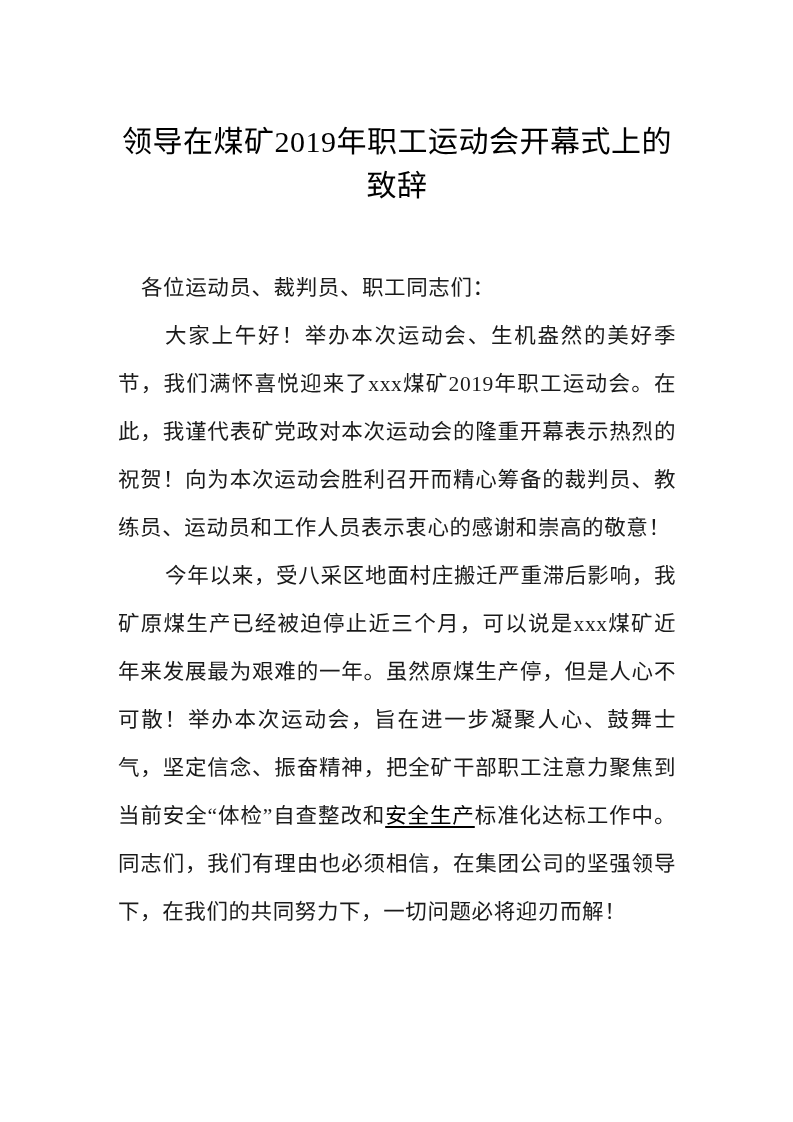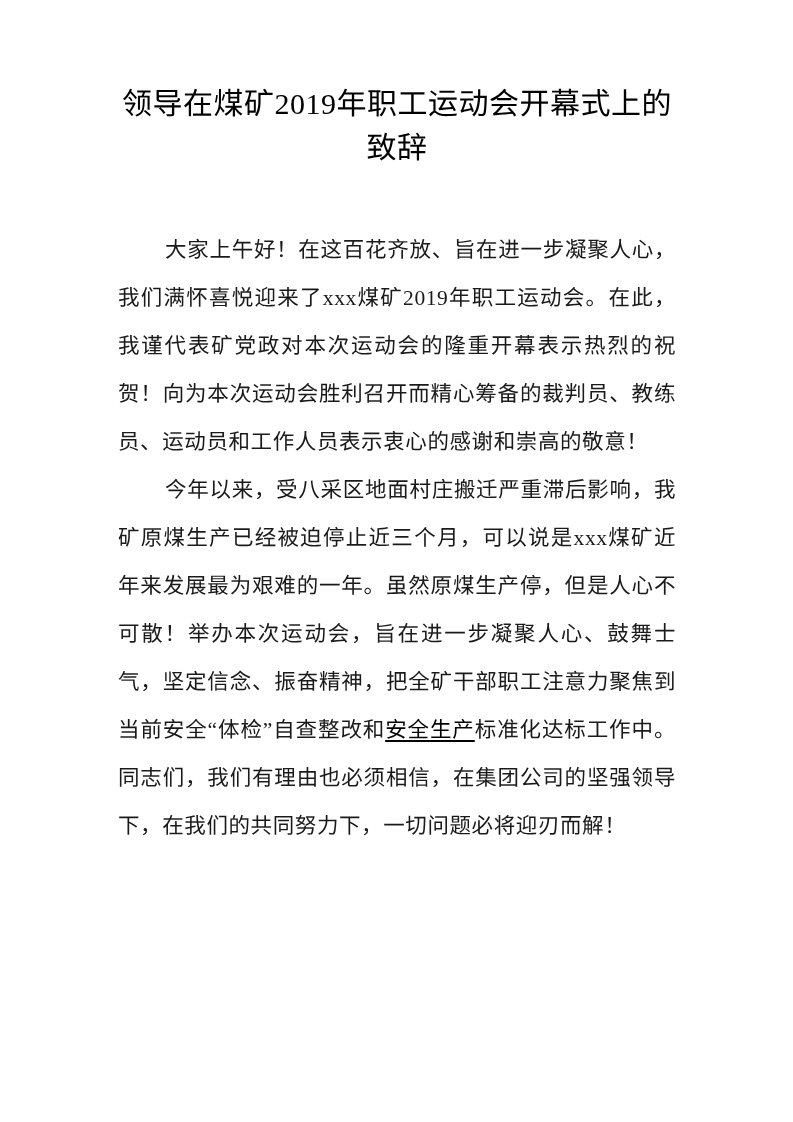--- a/index.html
+++ b/index.html
@@ -28,21 +28,21 @@
   }
 
   .doc-title {
     font-family: "Liberation Serif", "DejaVu Serif", serif;
     font-size: 30px;
     line-height: 44px;
     font-weight: 400;
     color: #000000;
     text-align: center;
     margin: 0;
-    padding-top: 82px;
+    padding-top: 120px;
     letter-spacing: 0.5px;
   }
 
   .body-block {
     margin-top: 56px;
   }
 
   .para {
     font-family: "Liberation Serif", "DejaVu Serif", serif;
     font-size: 21.5px;
@@ -75,22 +75,23 @@
 <body>
 
 <div class="page">
 
   <div class="content">
 
     <h1 class="doc-title">领导在煤矿2019年职工运动会开幕式上的致辞</h1>
 
     <div class="body-block">
 
+      <p class="para indent-1">各位运动员、裁判员、职工同志们：</p>
 
-      <p class="para indent-2"><span>大家上午好！在这百花齐放、旨在进一步凝聚人心，我们满怀喜悦迎来了xxx煤矿2019年职工运动会。在此，我谨代表矿党政对本次运动会的隆重开幕表示热烈的祝贺！向为本次运动会胜利召开而精心筹备的裁判员、教练员、运动员和工作人员表示衷心的感谢和崇高的敬意！</span></p>
+      <p class="para indent-2"><span>大家上午好！举办本次运动会、生机盎然的美好季节，我们满怀喜悦迎来了xxx煤矿2019年职工运动会。在此，我谨代表矿党政对本次运动会的隆重开幕表示热烈的祝贺！向为本次运动会胜利召开而精心筹备的裁判员、教练员、运动员和工作人员表示衷心的感谢和崇高的敬意！</span></p>
 
       <p class="para indent-2"><span>今年以来，受八采区地面村庄搬迁严重滞后影响，我矿原煤生产已经被迫停止近三个月，可以说是xxx煤矿近年来发展最为艰难的一年。虽然原煤生产停，但是人心不可散！举办本次运动会，旨在进一步凝聚人心、鼓舞士气，坚定信念、振奋精神，把全矿干部职工注意力聚焦到当前安全“体检”自查整改和</span><span class="doc-link">安全生产</span><span>标准化达标工作中。同志们，我们有理由也必须相信，在集团公司的坚强领导下，在我们的共同努力下，一切问题必将迎刃而解！</span></p>
 
     </div>
 
   </div>
 
 </div>
 
 </body></html>

